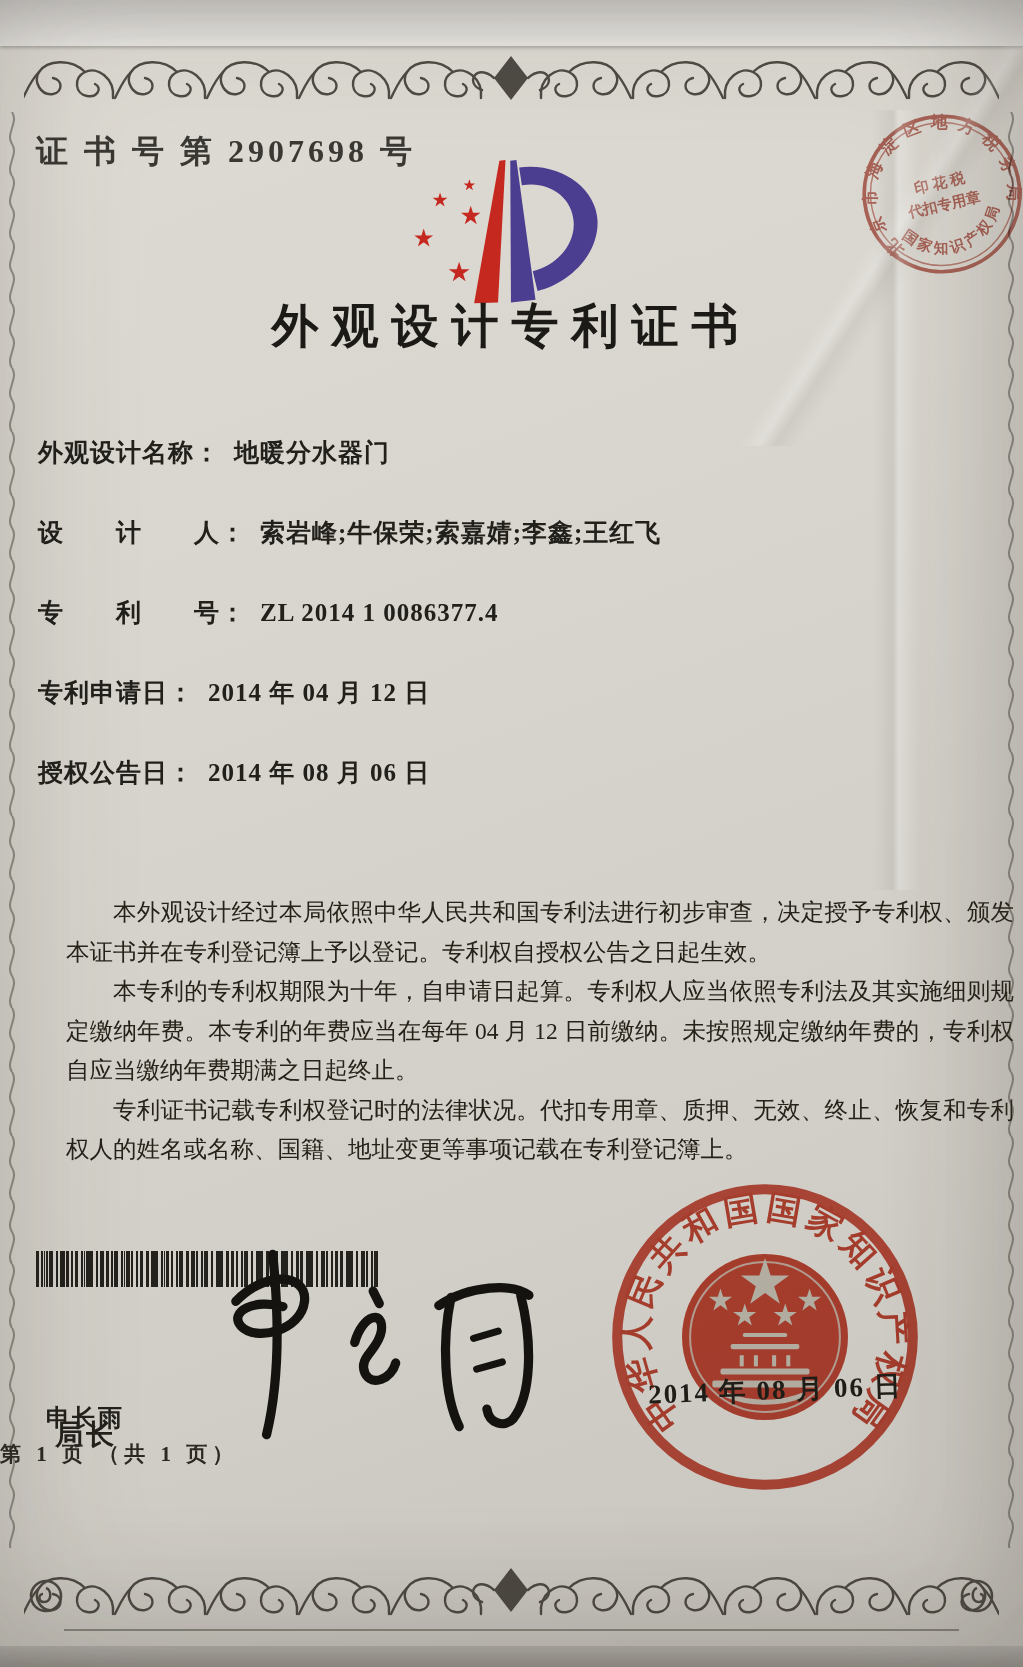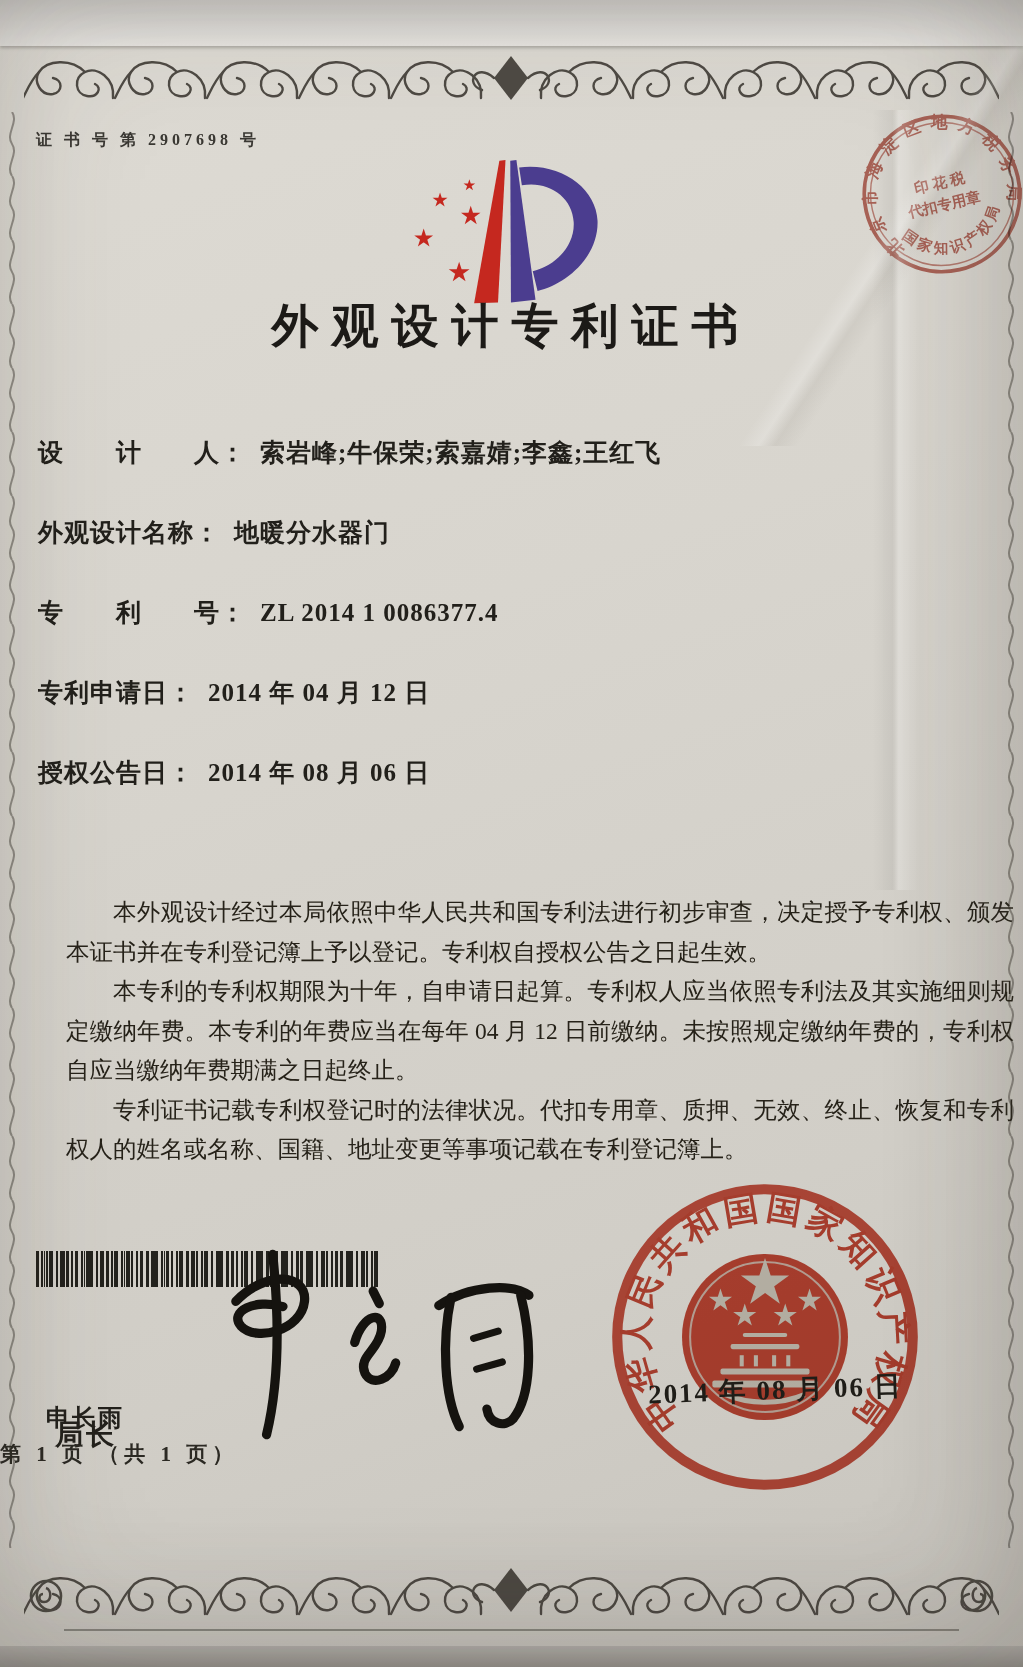--- a/index.html
+++ b/index.html
@@ -14,21 +14,21 @@
   .backdrop-bottom{position:absolute;left:0;top:1646px;width:100%;height:21px;
     background:linear-gradient(#b5b2ad,#999690);}
   .vignette{position:absolute;inset:0;pointer-events:none;
     box-shadow:inset 0 0 150px rgba(70,64,54,.16), inset -30px -60px 110px rgba(70,64,54,.14);}
   .fold-diagonal{position:absolute;left:620px;top:46px;width:403px;height:400px;pointer-events:none;
     background:linear-gradient(123deg,transparent 57%,rgba(255,255,255,.20) 60%,rgba(110,104,94,.09) 62.5%,transparent 66%);}
   .fold-right{position:absolute;left:872px;top:110px;width:46px;height:780px;pointer-events:none;
     background:linear-gradient(90deg,transparent 0,rgba(0,0,0,.05) 45%,rgba(255,255,255,.22) 58%,transparent 100%);}
 
   .ornament{position:absolute;opacity:.88;}
-  .cert-no{position:absolute;left:36px;top:130px;font-size:16px;letter-spacing:4px;color:#3a3833;font-weight:600;}
+  .cert-no{position:absolute;left:36px;top:130px;font-size:32px;letter-spacing:4px;color:#3a3833;font-weight:600;}
   .logo{position:absolute;left:403px;top:158px;}
   .title{position:absolute;left:0;top:295px;width:100%;text-align:center;
     font-size:47px;font-weight:700;letter-spacing:13px;color:#1c1a17;}
 
   .fields{position:absolute;left:38px;top:436px;width:940px;}
   .field-row{height:80px;font-size:25px;letter-spacing:1px;color:#22201b;font-weight:600;}
   .field-row .lbl{color:#22201b;}
   .field-row .val{margin-left:14px;font-weight:600;}
 
   .bodytext{position:absolute;left:38px;top:893px;width:948px;margin-left:28px;}
@@ -147,24 +147,24 @@
     </g>
     <path d="M141,4 L150,3 L139,212 L104,213 Z" fill="#c5281f"></path>
     <path d="M157,4 L166,3 L194,208 L158,212 Z" fill="#4b3d8f"></path>
     <path d="M170,14 C230,6 283,44 285,92 C287,146 237,186 197,195 L190,166 C224,158 252,128 250,94 C248,56 212,33 174,40 Z" fill="#4b3d8f"></path>
   </svg>
 
   <div class="title">外观设计专利证书</div>
 
   <div class="fields">
     <div class="field-row">
+      <span class="lbl">外观设计名称：</span><span class="val">地暖分水器门</span>
+    </div>
+    <div class="field-row">
       <span class="lbl">设　　计　　人：</span><span class="val">索岩峰;牛保荣;索嘉婧;李鑫;王红飞</span>
-    </div>
-    <div class="field-row">
-      <span class="lbl">外观设计名称：</span><span class="val">地暖分水器门</span>
     </div>
     <div class="field-row">
       <span class="lbl">专　　利　　号：</span><span class="val">ZL 2014 1 0086377.4</span>
     </div>
     <div class="field-row">
       <span class="lbl">专利申请日：</span><span class="val">2014 年 04 月 12 日</span>
     </div>
     <div class="field-row">
       <span class="lbl">授权公告日：</span><span class="val">2014 年 08 月 06 日</span>
     </div>

